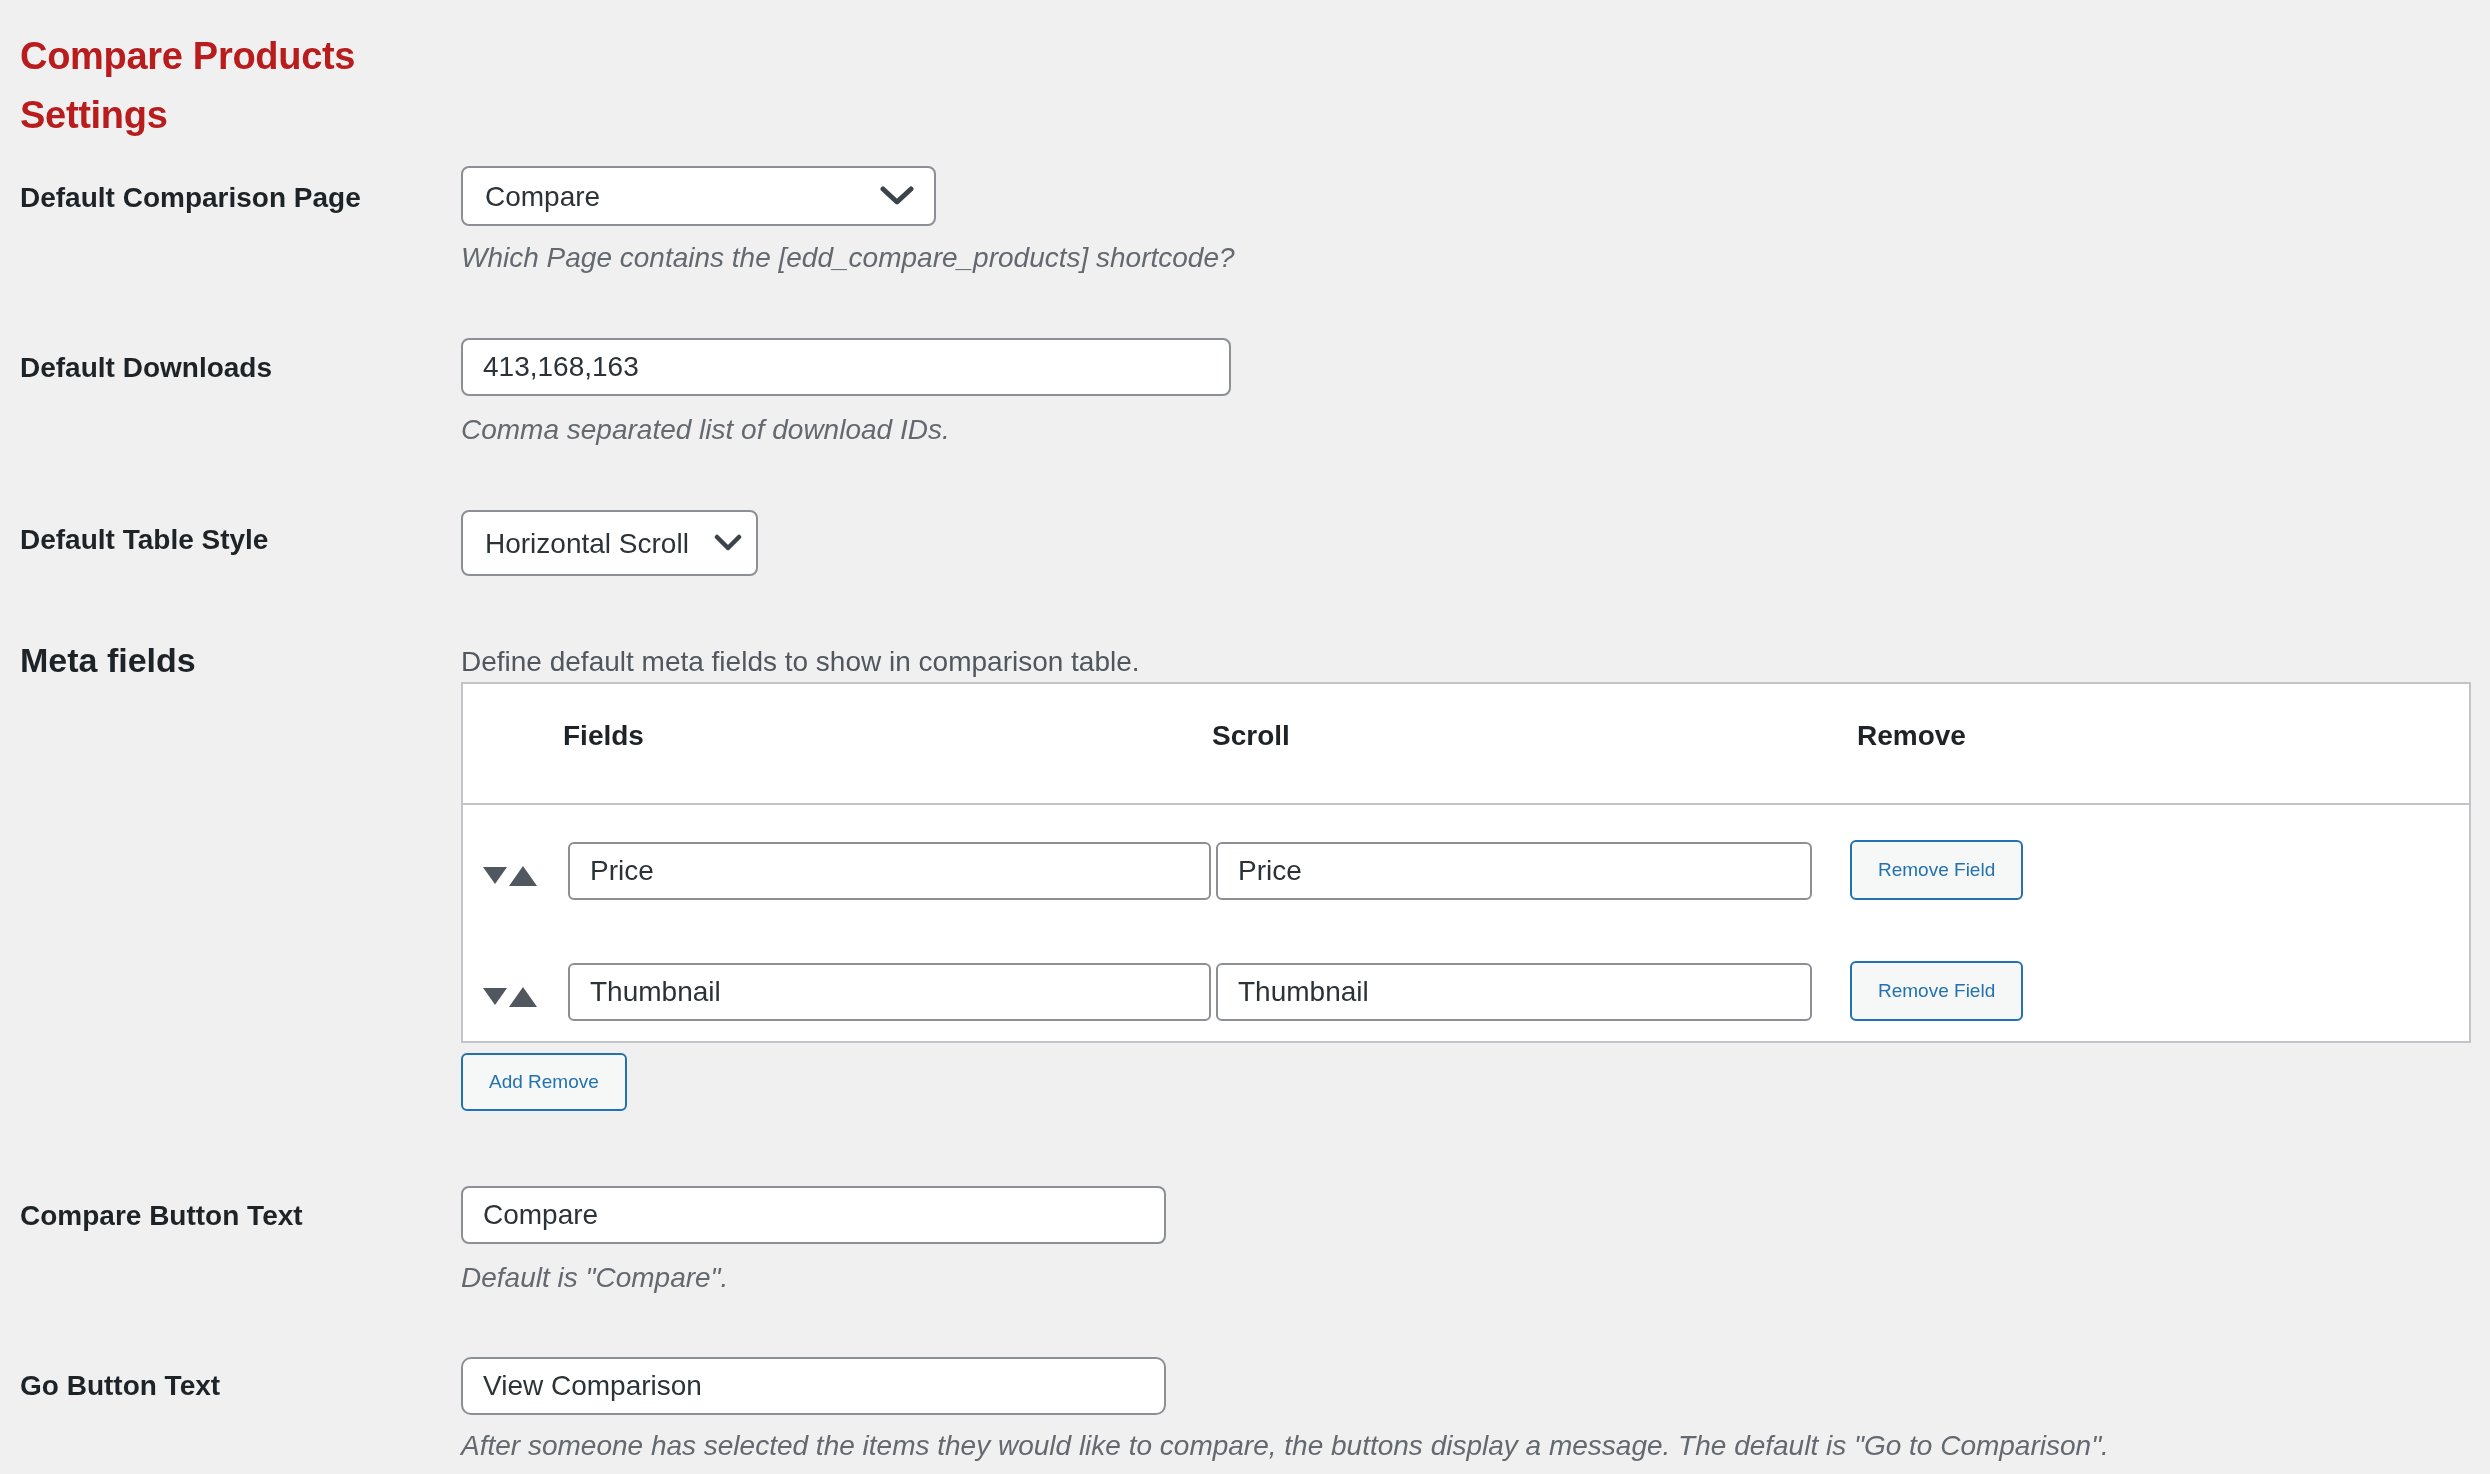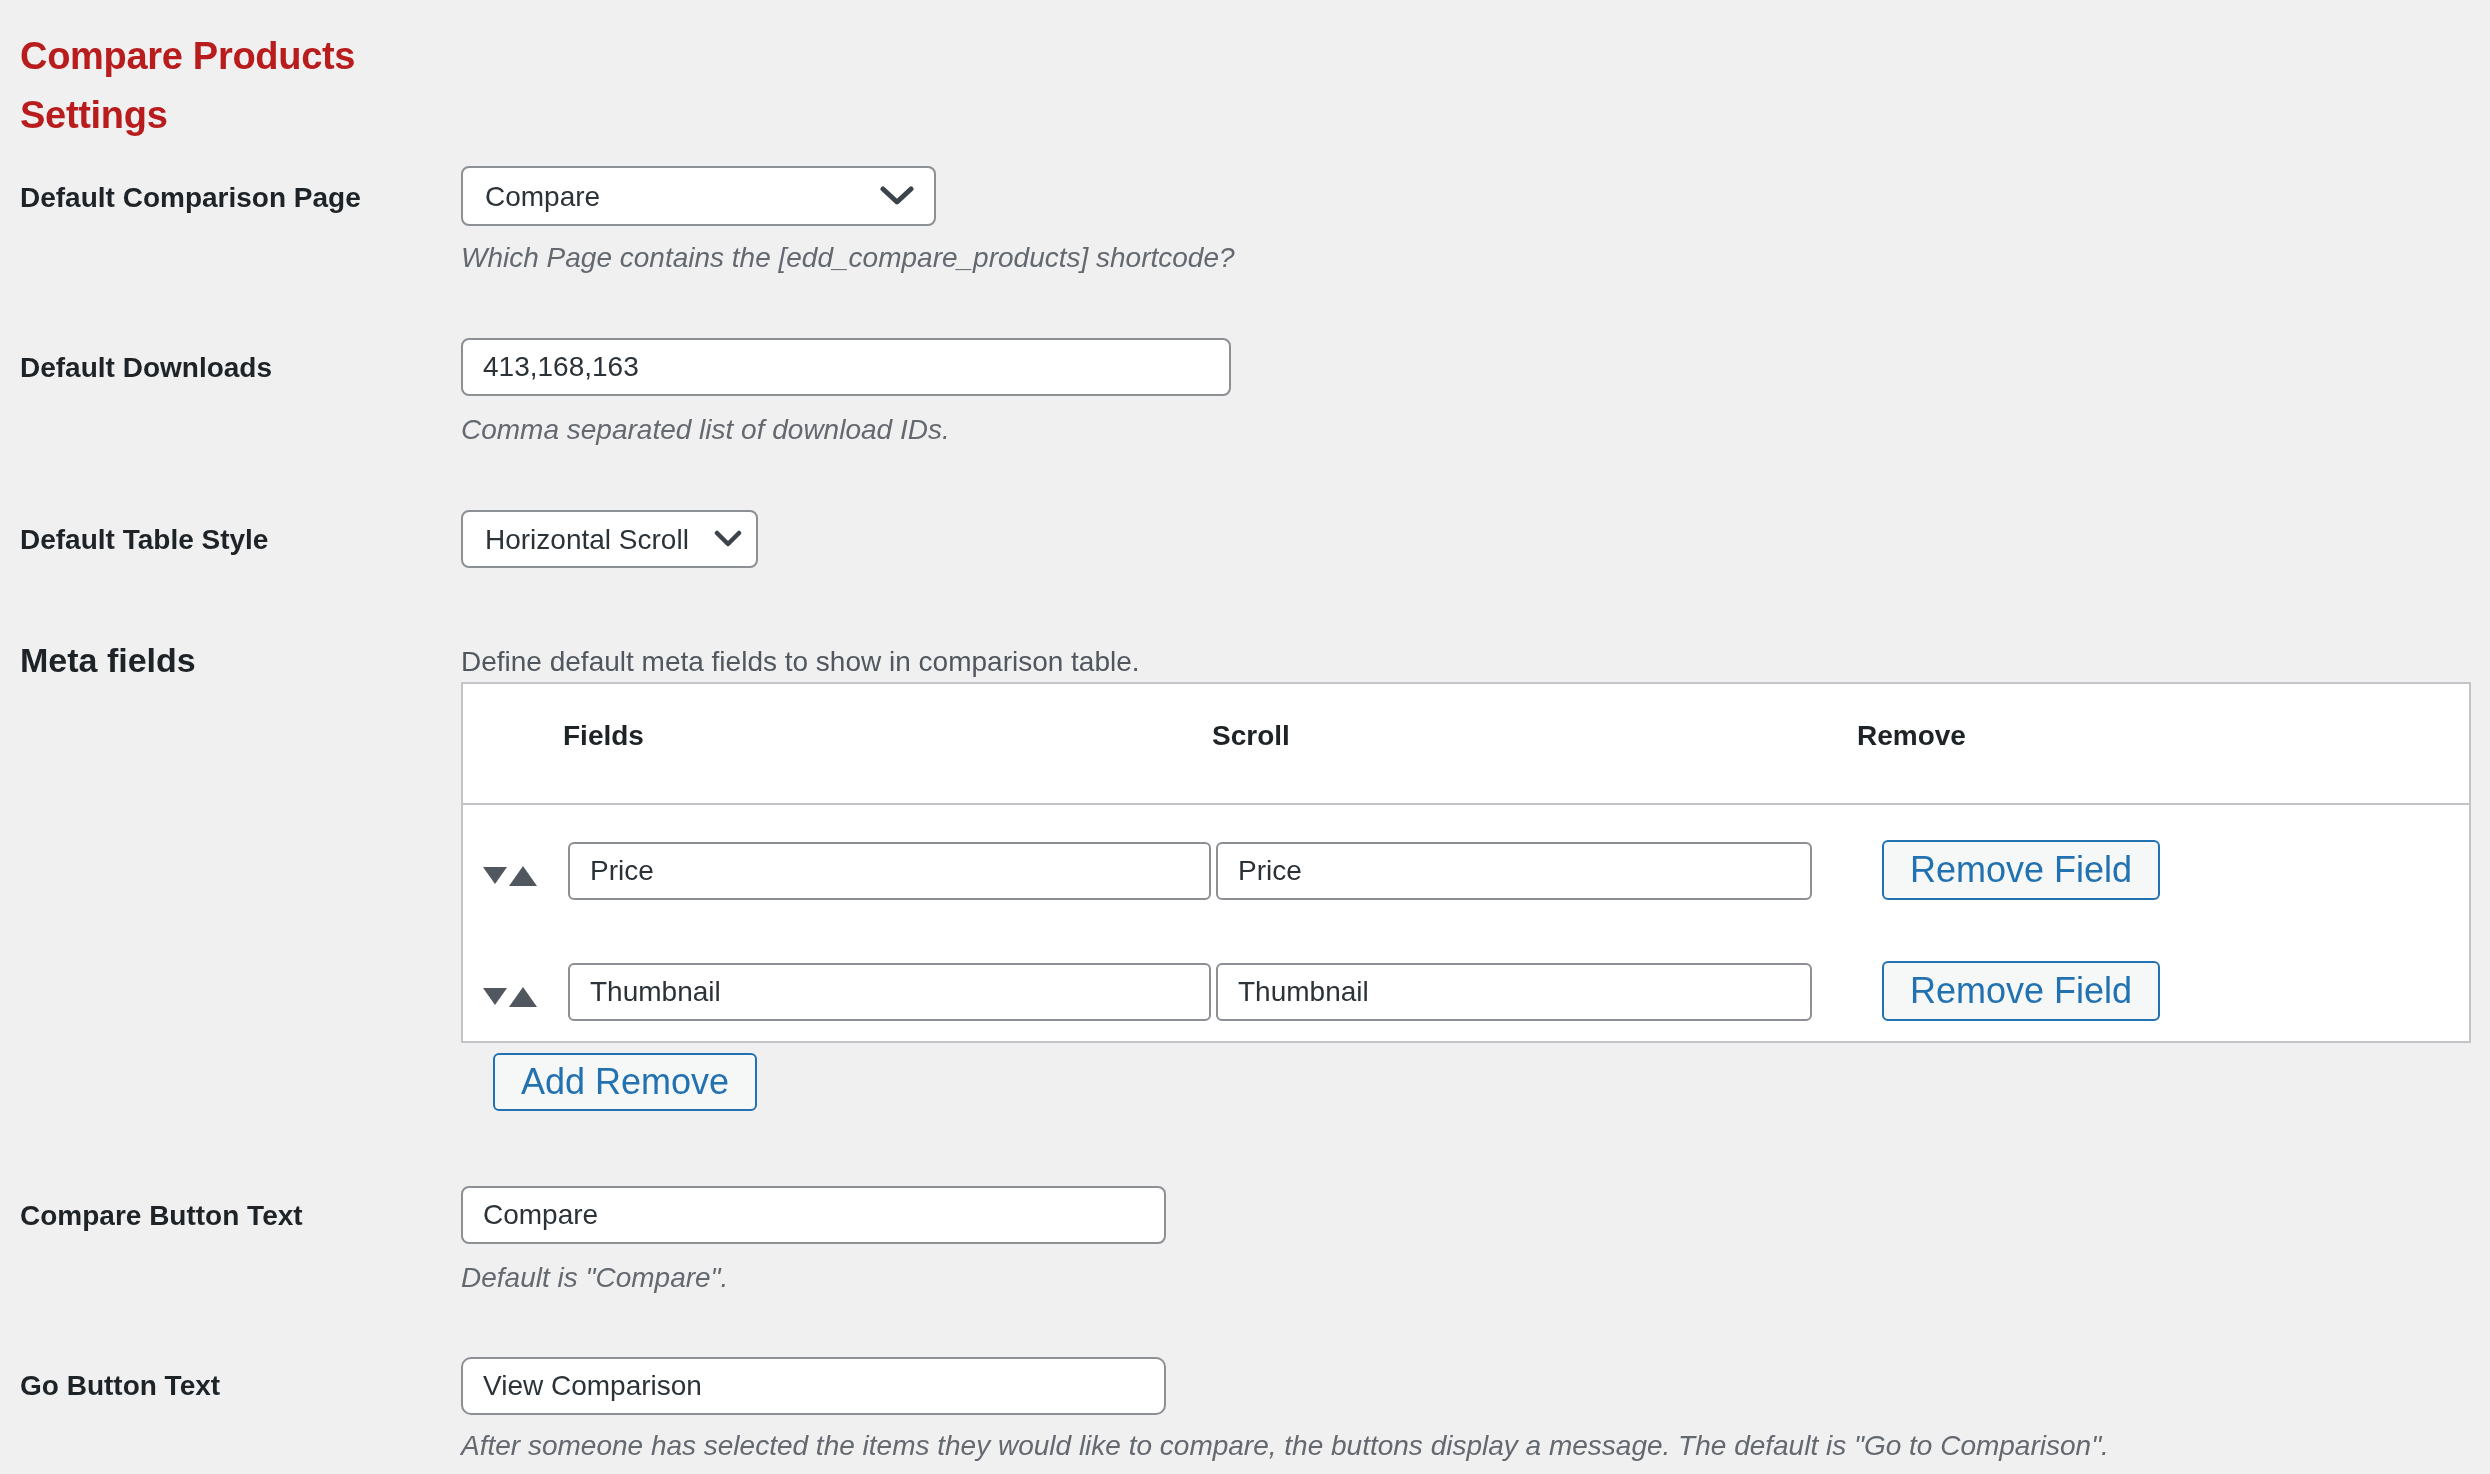--- a/index.html
+++ b/index.html
@@ -55,23 +55,23 @@
   .desc{
     position:absolute;left:461px;
     font-size:28px;color:#50575e;line-height:1.3;white-space:nowrap;
   }
   
   .btn{
     position:absolute;box-sizing:border-box;
     display:flex;align-items:center;justify-content:center;
     height:60px;padding:0 26px;
     border:2px solid #2271b1;border-radius:6px;
-    background:#f6f7f7;color:#2271b1;font-size:36px;
+    background:#f6f7f7;color:#2271b1;font-size:19px;
     font-family:"Liberation Sans","DejaVu Sans",sans-serif;
-    cursor:pointer;white-space:nowrap;margin-left:32px;
+    cursor:pointer;white-space:nowrap;
   }
   
   .meta-table{
     position:absolute;left:461px;top:682px;width:2010px;height:361px;
     box-sizing:border-box;background:#fff;border:2px solid #c3c4c7;padding-left:32px;
   }
   .meta-head{
     position:absolute;left:0;right:0;top:0;height:119px;
     border-bottom:2px solid #c3c4c7;
   }
@@ -110,21 +110,21 @@
       <polyline points="3,3 17,16 31,3" fill="none" stroke="#3c434a" stroke-width="5" stroke-linecap="round" stroke-linejoin="round"></polyline>
     </svg>
   </div>
   <div class="help" style="top:240px;">Which Page contains the [edd_compare_products] shortcode?</div>
 
   <div class="row-label" style="top:350px;">Default Downloads</div>
   <input class="txt-input" style="left: 461px; top: 338px; width: 770px;" value="413,168,163">
   <div class="help" style="top:412px;">Comma separated list of download IDs.</div>
 
   <div class="row-label" style="top:522px;">Default Table Style</div>
-  <div class="select-wrap" style="left:461px;top:510px;width:297px;height:58px;">
+  <div class="select-wrap" style="left:461px;top:510px;width:297px;height:66px;">
     <select style="padding-right:50px;">
       <option>Horizontal Scroll</option>
     </select>
     <svg class="chev" style="right:16px;margin-top:-9px;" width="28" height="18" viewBox="0 0 28 18">
       <polyline points="3,3 14,14 25,3" fill="none" stroke="#3c434a" stroke-width="4.5" stroke-linecap="round" stroke-linejoin="round"></polyline>
     </svg>
   </div>
 
   <div class="row-label big" style="top:638px;">Meta fields</div>
   <div class="desc" style="top:644px;">Define default meta fields to show in comparison table.</div>

